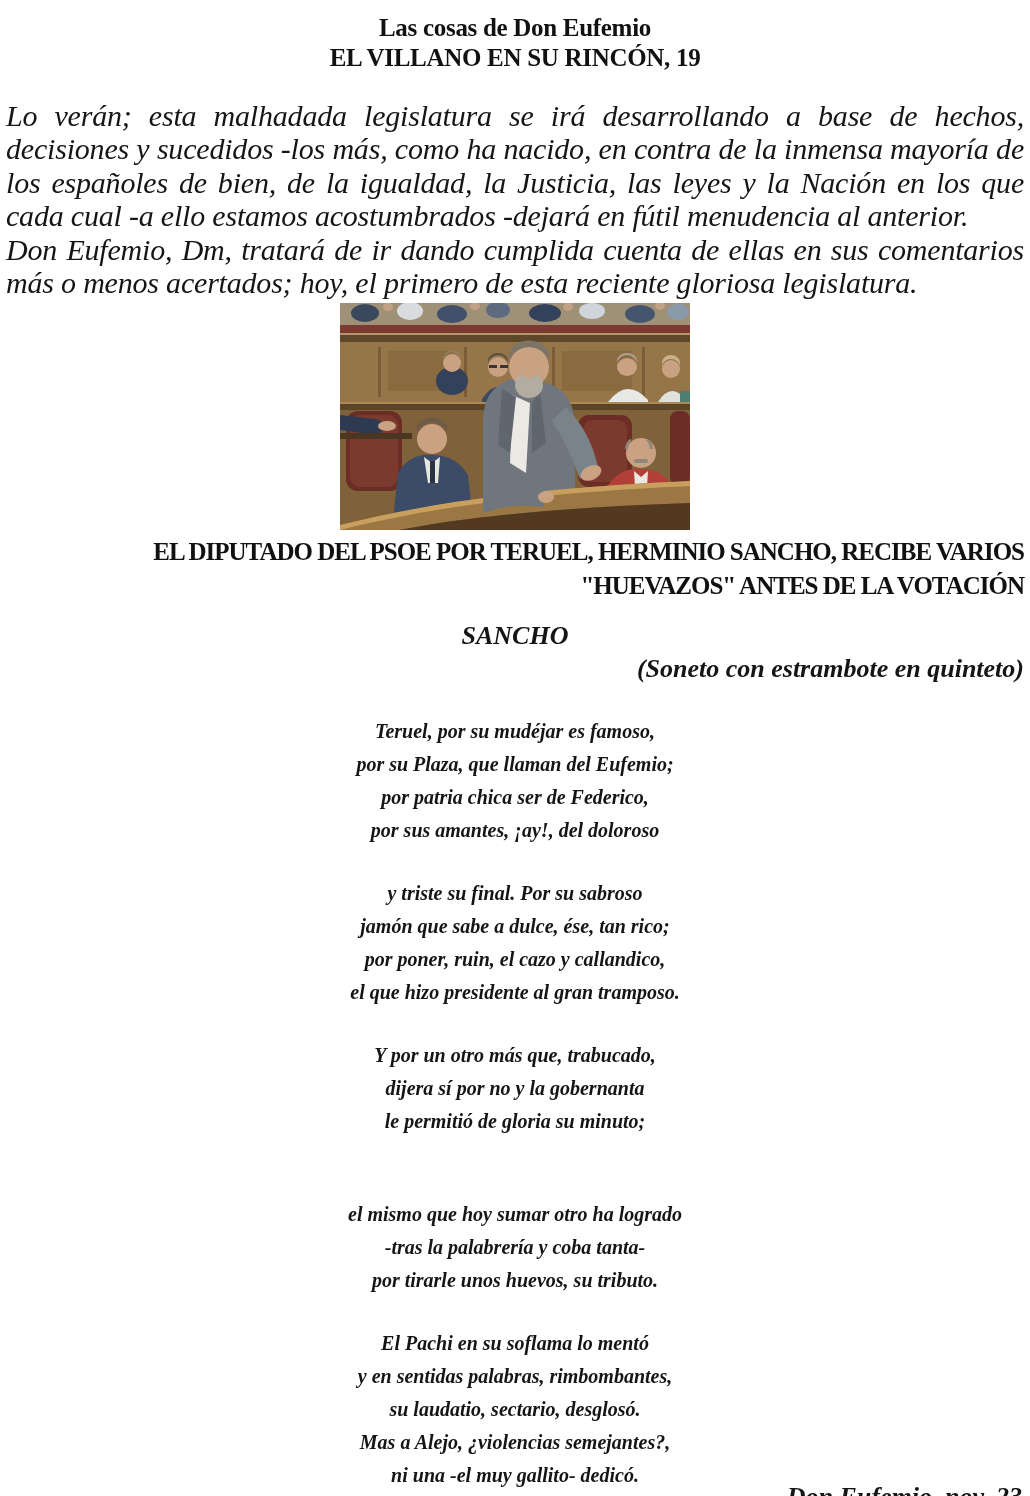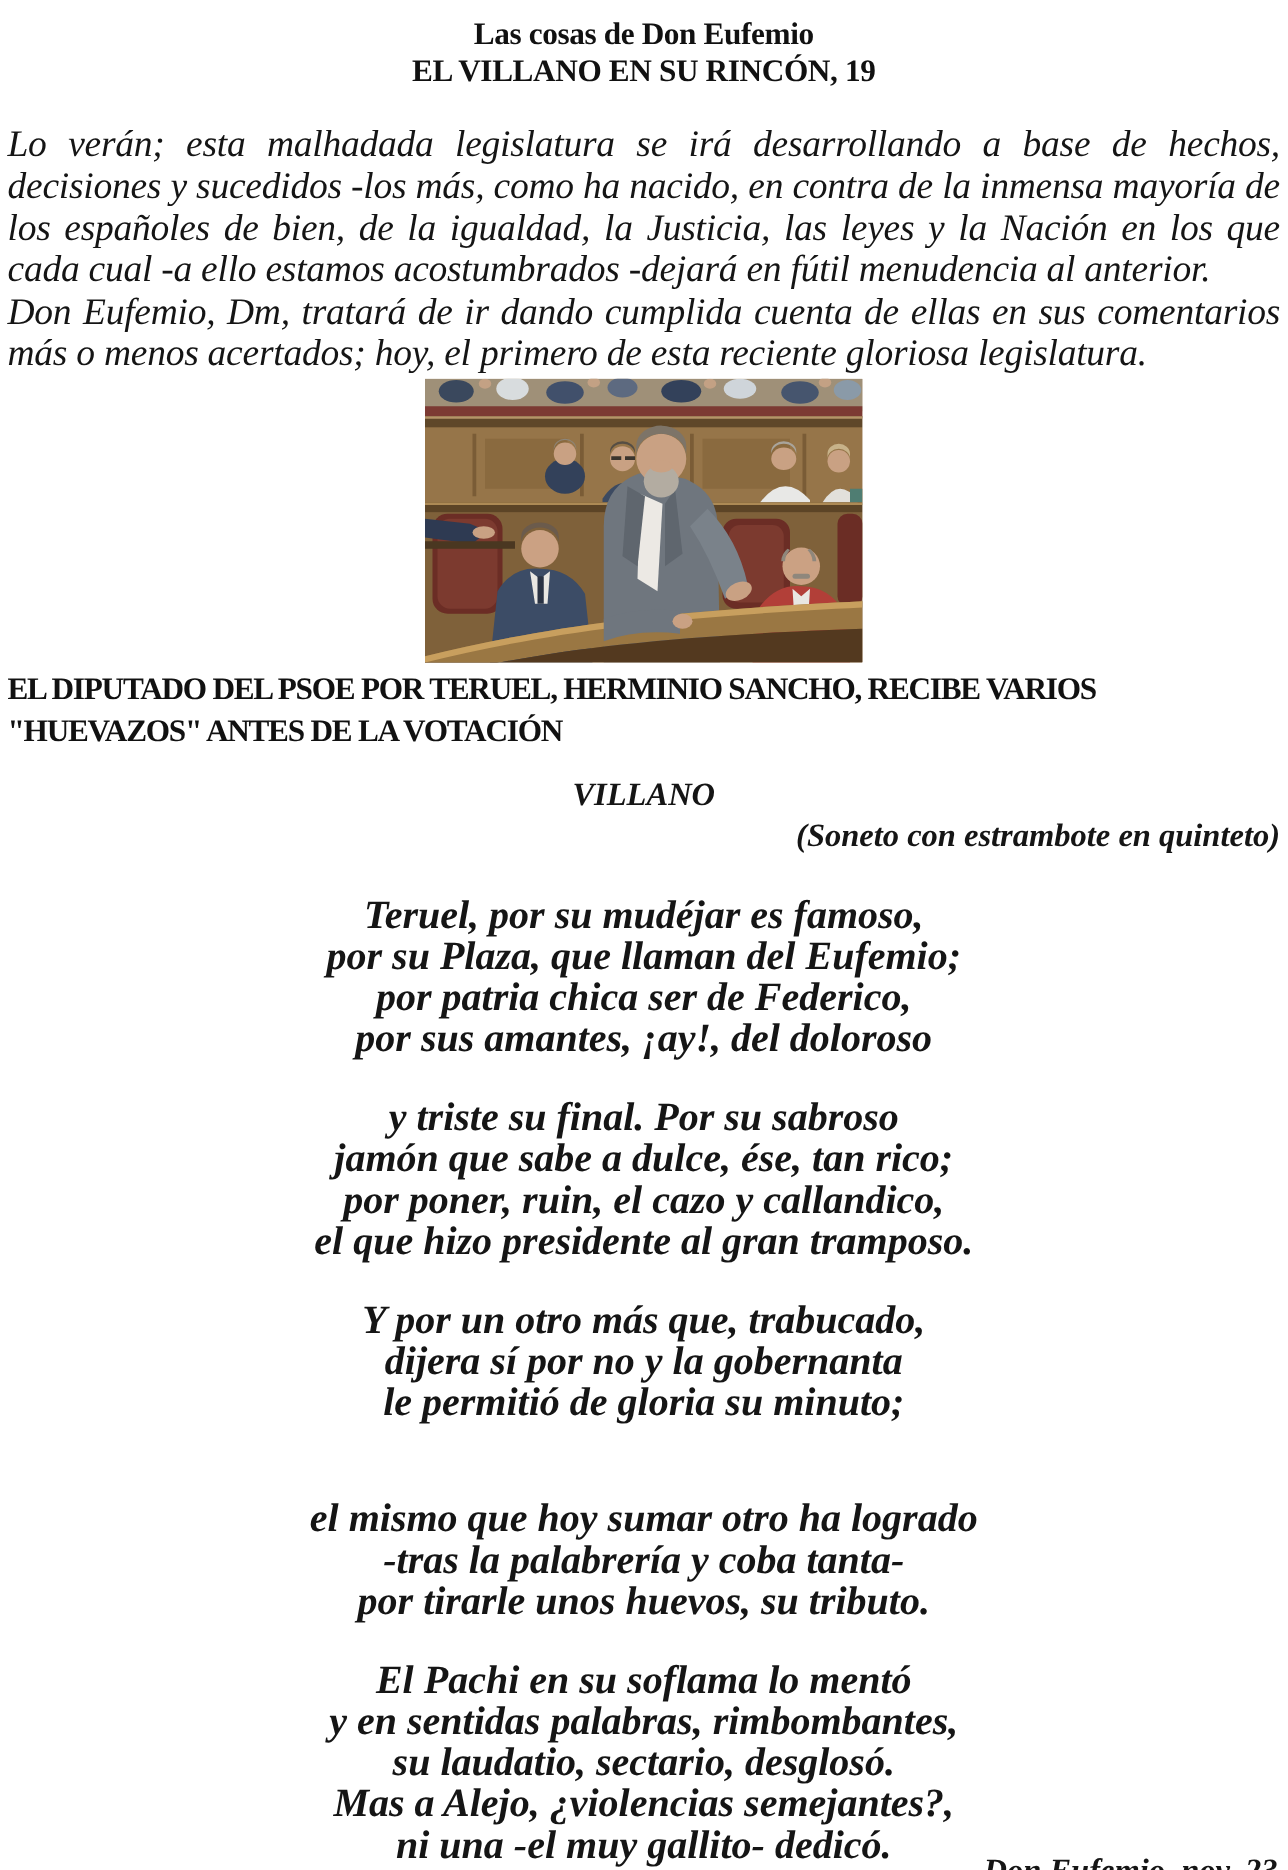--- a/index.html
+++ b/index.html
@@ -40,21 +40,21 @@
   .intro + .intro { margin-top: 0; }
   figure.photo {
     display: block;
     margin: 4px auto 0 auto;
     width: 350px;
     height: 227px;
     padding: 0;
   }
   .caption {
     margin-top: 5px;
-    text-align: left;
+    text-align: right;
     font-weight: bold;
     font-size: 25px;
     line-height: 34px;
     letter-spacing: -1px;
     color: #111;
   }
   .caption > div { white-space: nowrap; }
   .poem-title {
     margin-top: 16px;
     text-align: center;
@@ -68,21 +68,21 @@
     font-weight: bold;
     font-style: italic;
     font-size: 26px;
     line-height: 33px;
   }
   .stanza {
     margin-top: 30px;
     text-align: center;
     font-weight: bold;
     font-style: italic;
-    font-size: 32px;
+    font-size: 20px;
     line-height: 33px;
   }
   .stanza-wide-gap { margin-top: 60px; }
   .poem-line { white-space: nowrap; }
   .signature {
     margin-top: -10px;
     text-align: right;
     font-weight: bold;
     font-style: italic;
     font-size: 26px;
@@ -200,21 +200,21 @@
       <ellipse cx="206" cy="194" rx="8" ry="6" fill="#c9a183"></ellipse>
       <ellipse cx="251" cy="170" rx="11" ry="7" fill="#c9a183" transform="rotate(-24 251 170)"></ellipse>
     </svg>
   </figure>
 
   <div class="caption">
     <div>EL DIPUTADO DEL PSOE POR TERUEL, HERMINIO SANCHO, RECIBE VARIOS</div>
     <div>"HUEVAZOS" ANTES DE LA VOTACIÓN</div>
   </div>
 
-  <div class="poem-title">VILLANO</div>
+  <div class="poem-title">SANCHO</div>
   <div class="poem-subtitle">(Soneto con estrambote en quinteto)</div>
 
   <div>
       <div class="stanza">
         <div class="poem-line">Teruel, por su mudéjar es famoso,</div>
         <div class="poem-line">por su Plaza, que llaman del Eufemio;</div>
         <div class="poem-line">por patria chica ser de Federico,</div>
         <div class="poem-line">por sus amantes, ¡ay!, del doloroso</div>
       </div>
       <div class="stanza">

